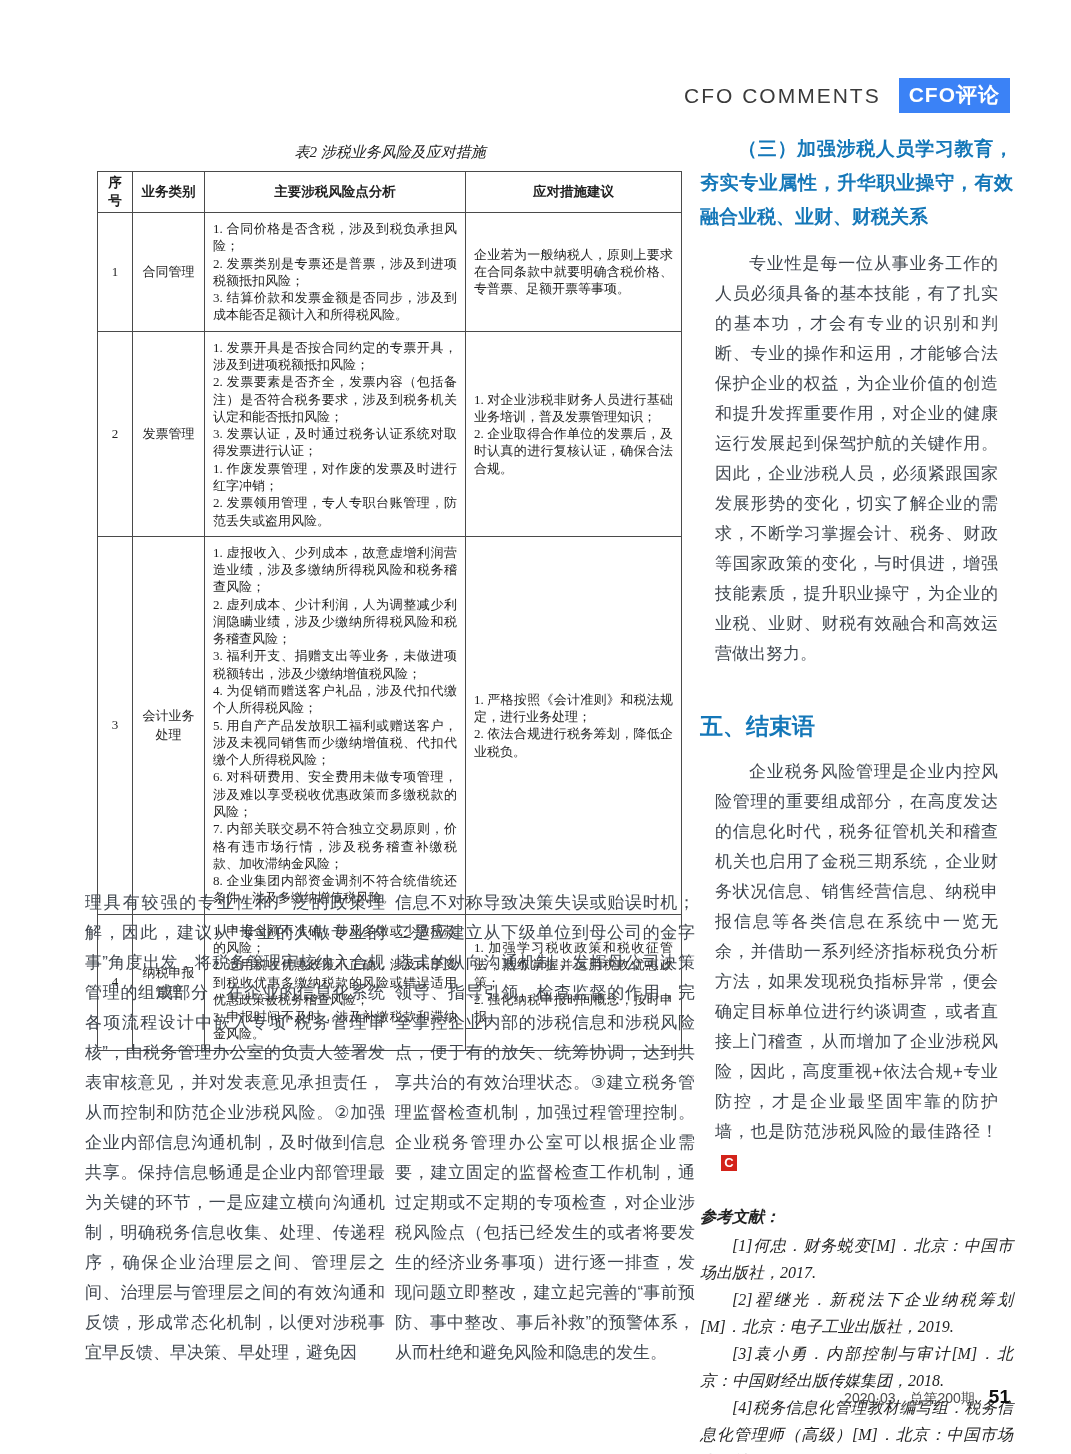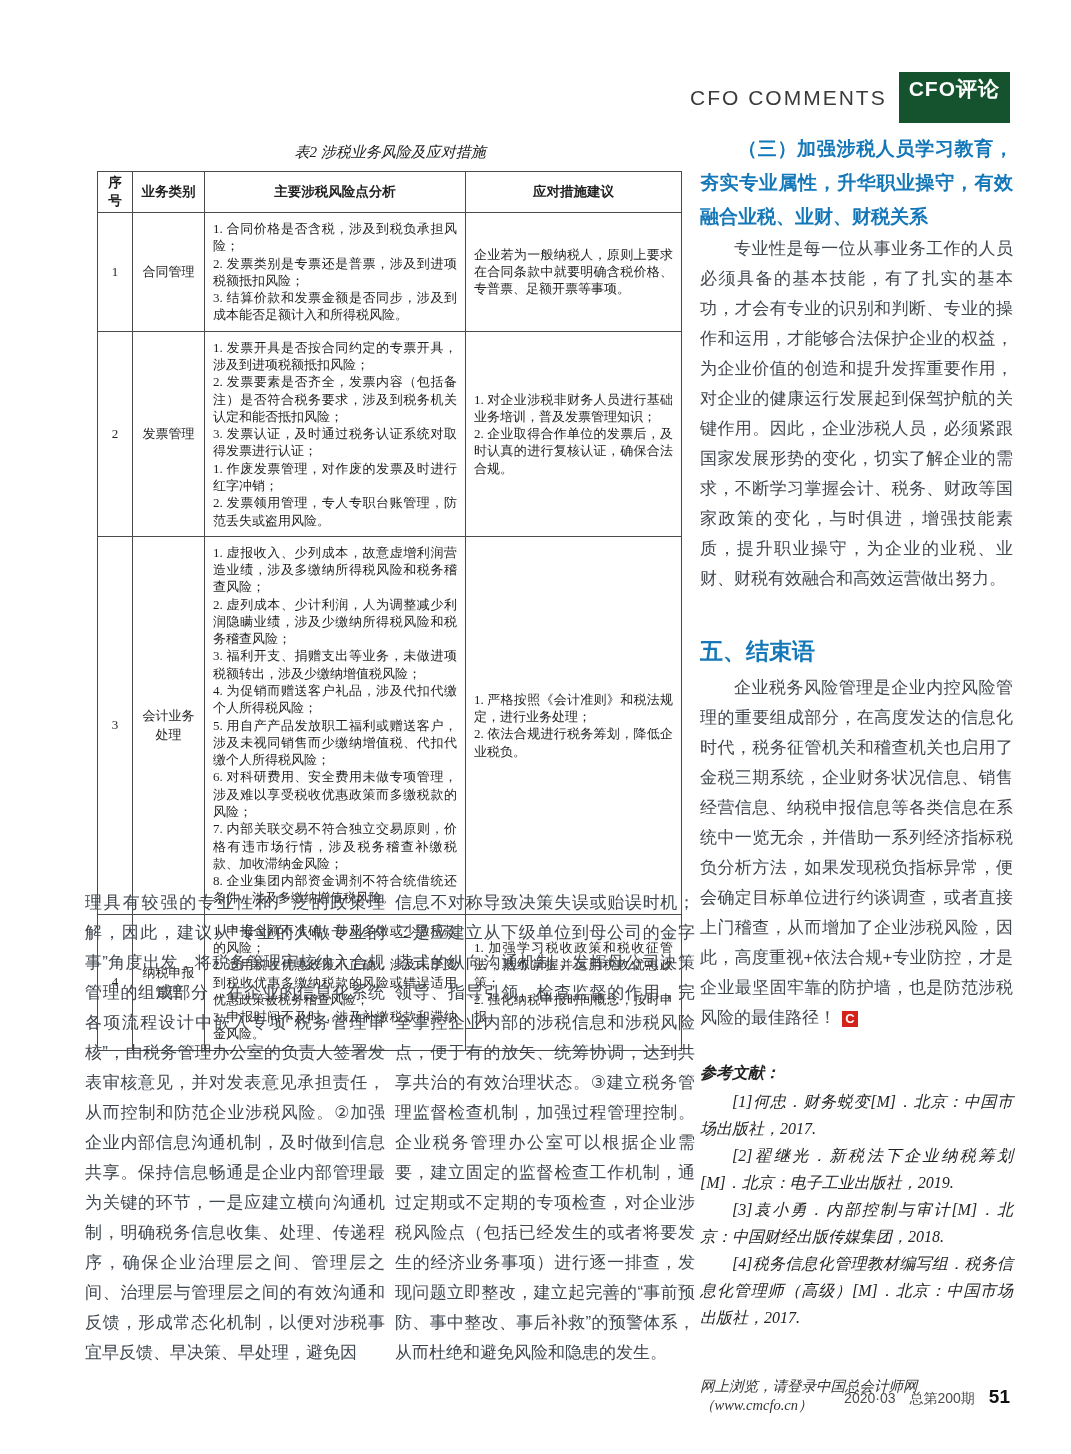--- a/index.html
+++ b/index.html
@@ -3,24 +3,24 @@
 <meta charset="utf-8">
 <style>
   html,body{margin:0;padding:0;background:#e8e8e8;}
   .page{
     position:relative;width:1071px;height:1454px;margin:0 auto;
     background:#ffffff;overflow:hidden;
     font-family:"Liberation Sans","DejaVu Sans",sans-serif;
     color:#3d434b;
   }
   
-  .mag-header{position:absolute;top:72px;right:61px;display:flex;align-items:center;gap:12px;text-align:right;}
+  .mag-header{position:absolute;top:78px;right:61px;display:flex;align-items:center;gap:18px;text-align:right;}
   .cfo-comments{font-size:21px;letter-spacing:2px;color:#3a3a3a;font-weight:500;}
-  .cfo-badge{background:#14532d;color:#fff;font-weight:bold;font-size:21px;
-    padding:3px 10px 20px 10px;letter-spacing:1px;}
+  .cfo-badge{background:#3b82f6;color:#fff;font-weight:bold;font-size:21px;
+    padding:3px 10px 4px 10px;letter-spacing:1px;}
   
   .table-wrap{position:absolute;left:97px;top:143px;width:586px;}
   .table-title{text-align:center;font-family:"Liberation Serif","DejaVu Serif",serif;
     font-style:italic;font-size:15px;color:#222;margin-bottom:9px;font-weight:500;}
   table.risk{border-collapse:collapse;width:496px;table-layout:fixed;
     font-family:"Liberation Serif","DejaVu Serif",serif;font-size:13px;color:#1f1f1f;}
   table.risk th,table.risk td{border:1px solid #4a4a4a;vertical-align:middle;}
   table.risk th{font-weight:bold;font-size:13.5px;height:34px;padding:2px 4px;}
   td.c-no{text-align:center;width:35px;}
   td.c-cat{text-align:center;width:72px;padding:16px 6px;line-height:1.5;}
@@ -30,21 +30,21 @@
   
   .bodycol{position:absolute;width:300px;font-size:17px;line-height:30px;
     text-align:justify;color:#40474f;}
   .col-left{left:85px;top:888px;}
   .col-mid{left:395px;top:888px;}
   
   .col-right{position:absolute;left:700px;top:132px;width:313px;}
   .h-blue{color:#1477b8;font-weight:bold;font-size:19px;line-height:34px;
     text-indent:2em;text-align:justify;margin:0;}
   .para{font-size:17px;line-height:30px;text-align:justify;color:#40474f;
-    text-indent:2em;margin:0;}
+    text-indent:2em;margin:15px;}
   .sec5-title{color:#1477b8;font-weight:bold;font-size:23px;margin:42px 0 6px 0;}
   .endmark{display:inline-block;background:#d3231a;color:#fff;font-weight:bold;
     font-size:13px;line-height:16px;width:16px;height:16px;text-align:center;
     margin-left:6px;vertical-align:baseline;text-indent:0;}
   .refs-title{font-family:"Liberation Serif","DejaVu Serif",serif;font-style:italic;
     font-weight:bold;font-size:16px;color:#222;margin:30px 0 4px 0;}
   .ref-item{font-family:"Liberation Serif","DejaVu Serif",serif;font-style:italic;
     font-size:16px;line-height:27px;color:#222;text-indent:2em;text-align:justify;margin:0;}
   .author-note{font-family:"Liberation Serif","DejaVu Serif",serif;font-style:italic;
     font-size:16px;line-height:28px;color:#222;text-indent:3em;margin:34px 0 0 0;text-align:justify;}

